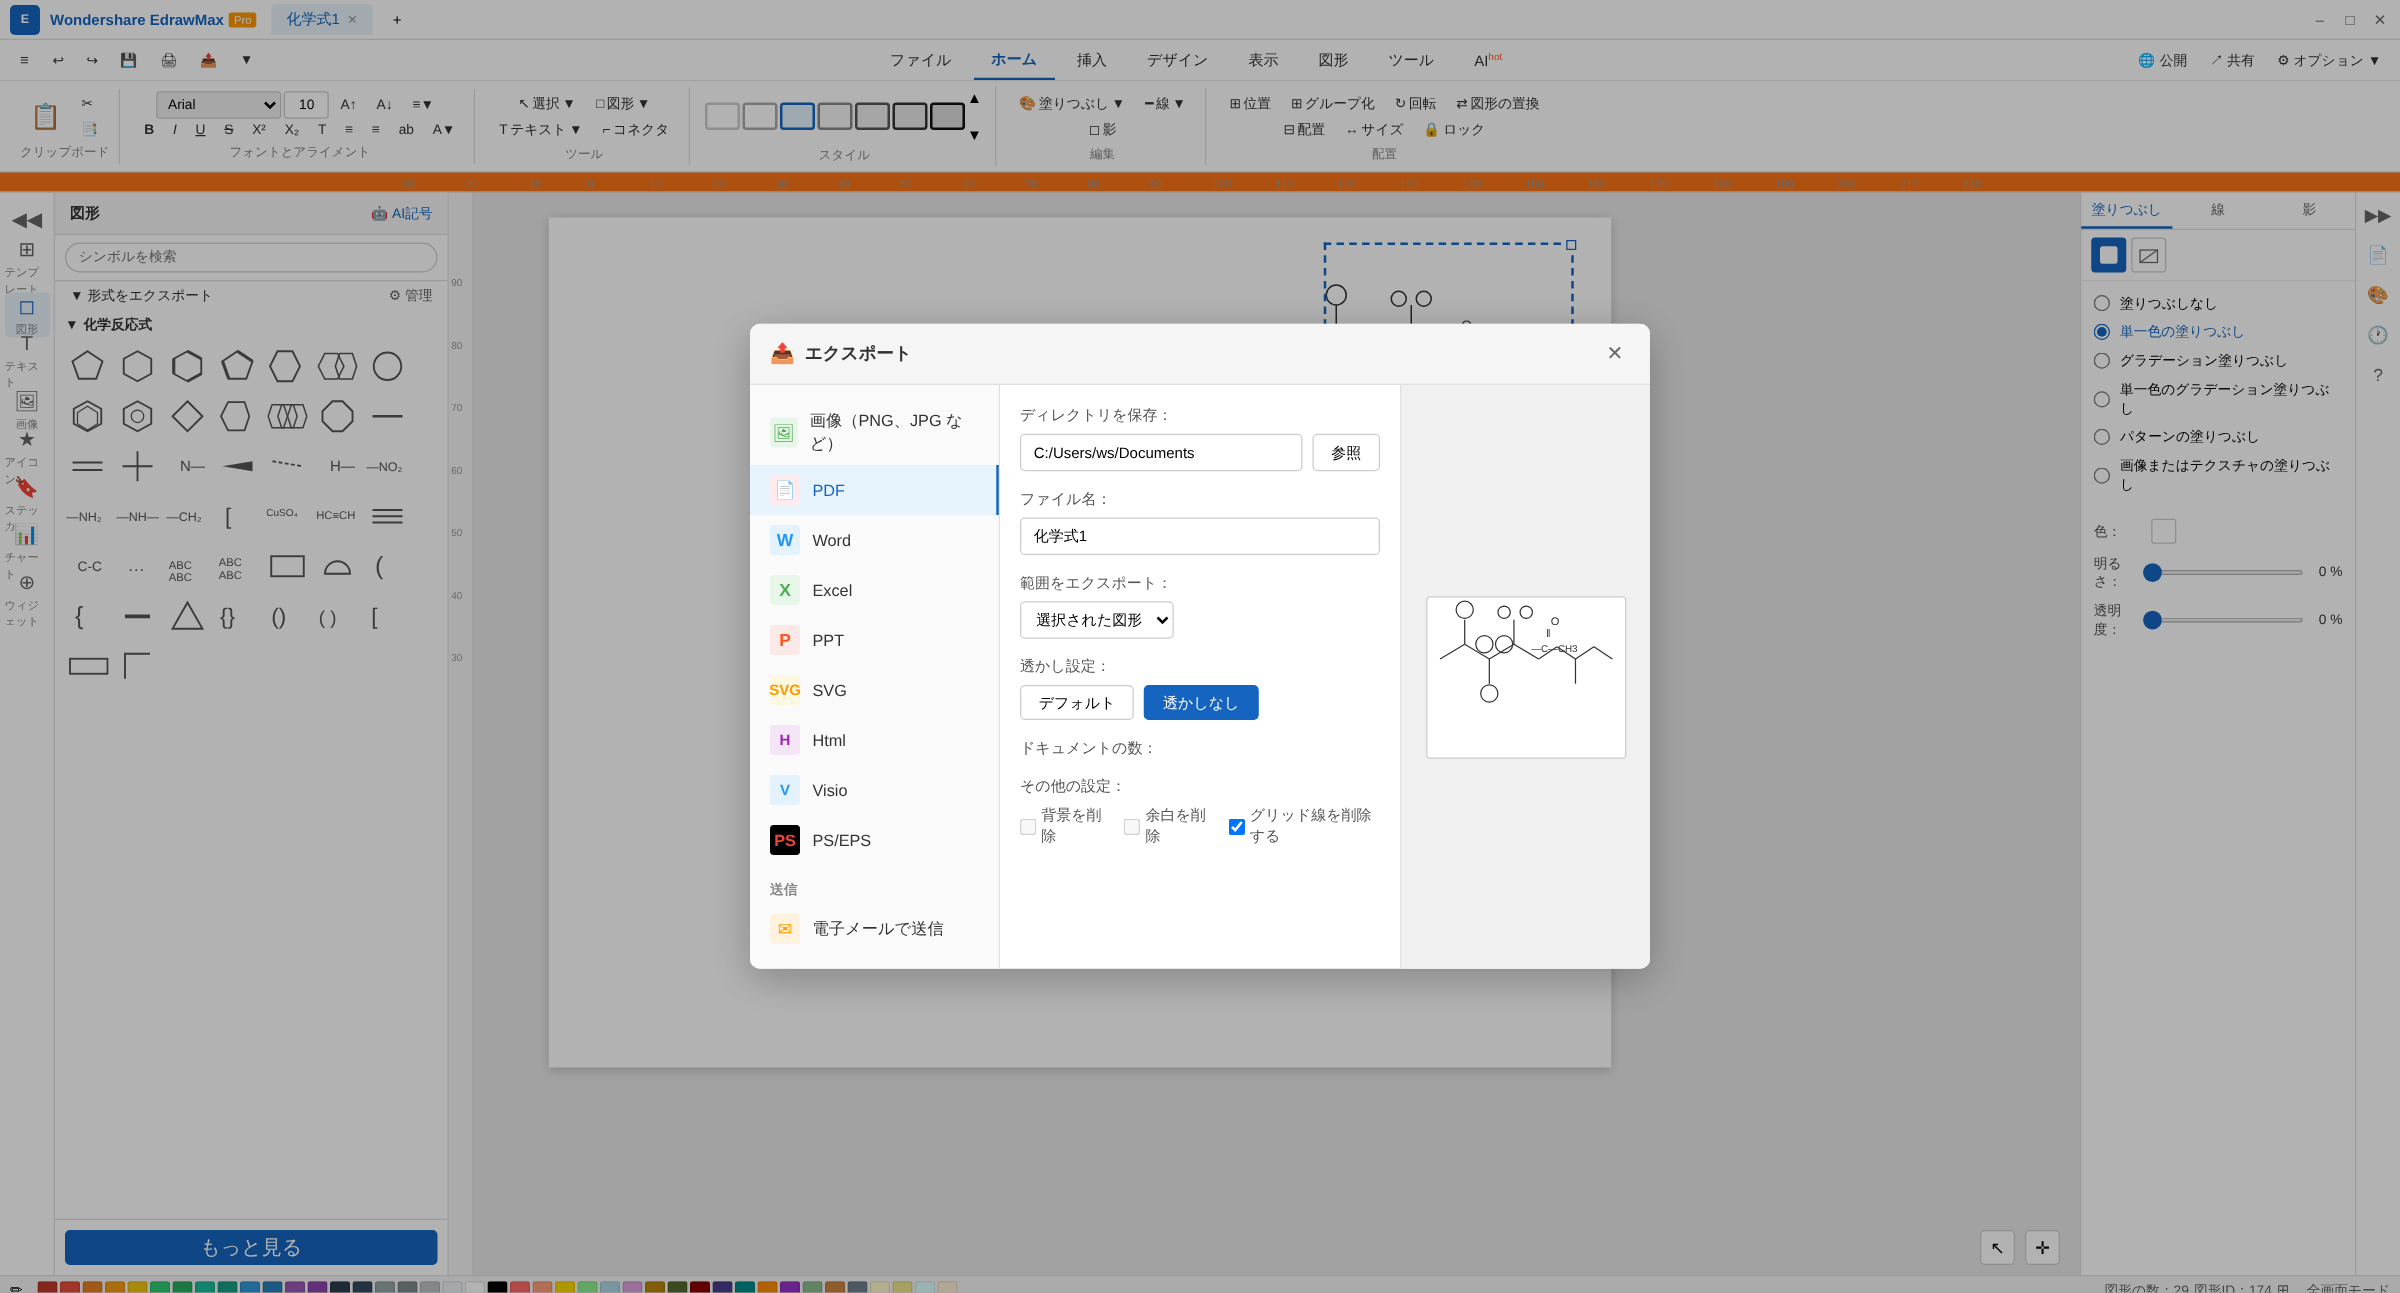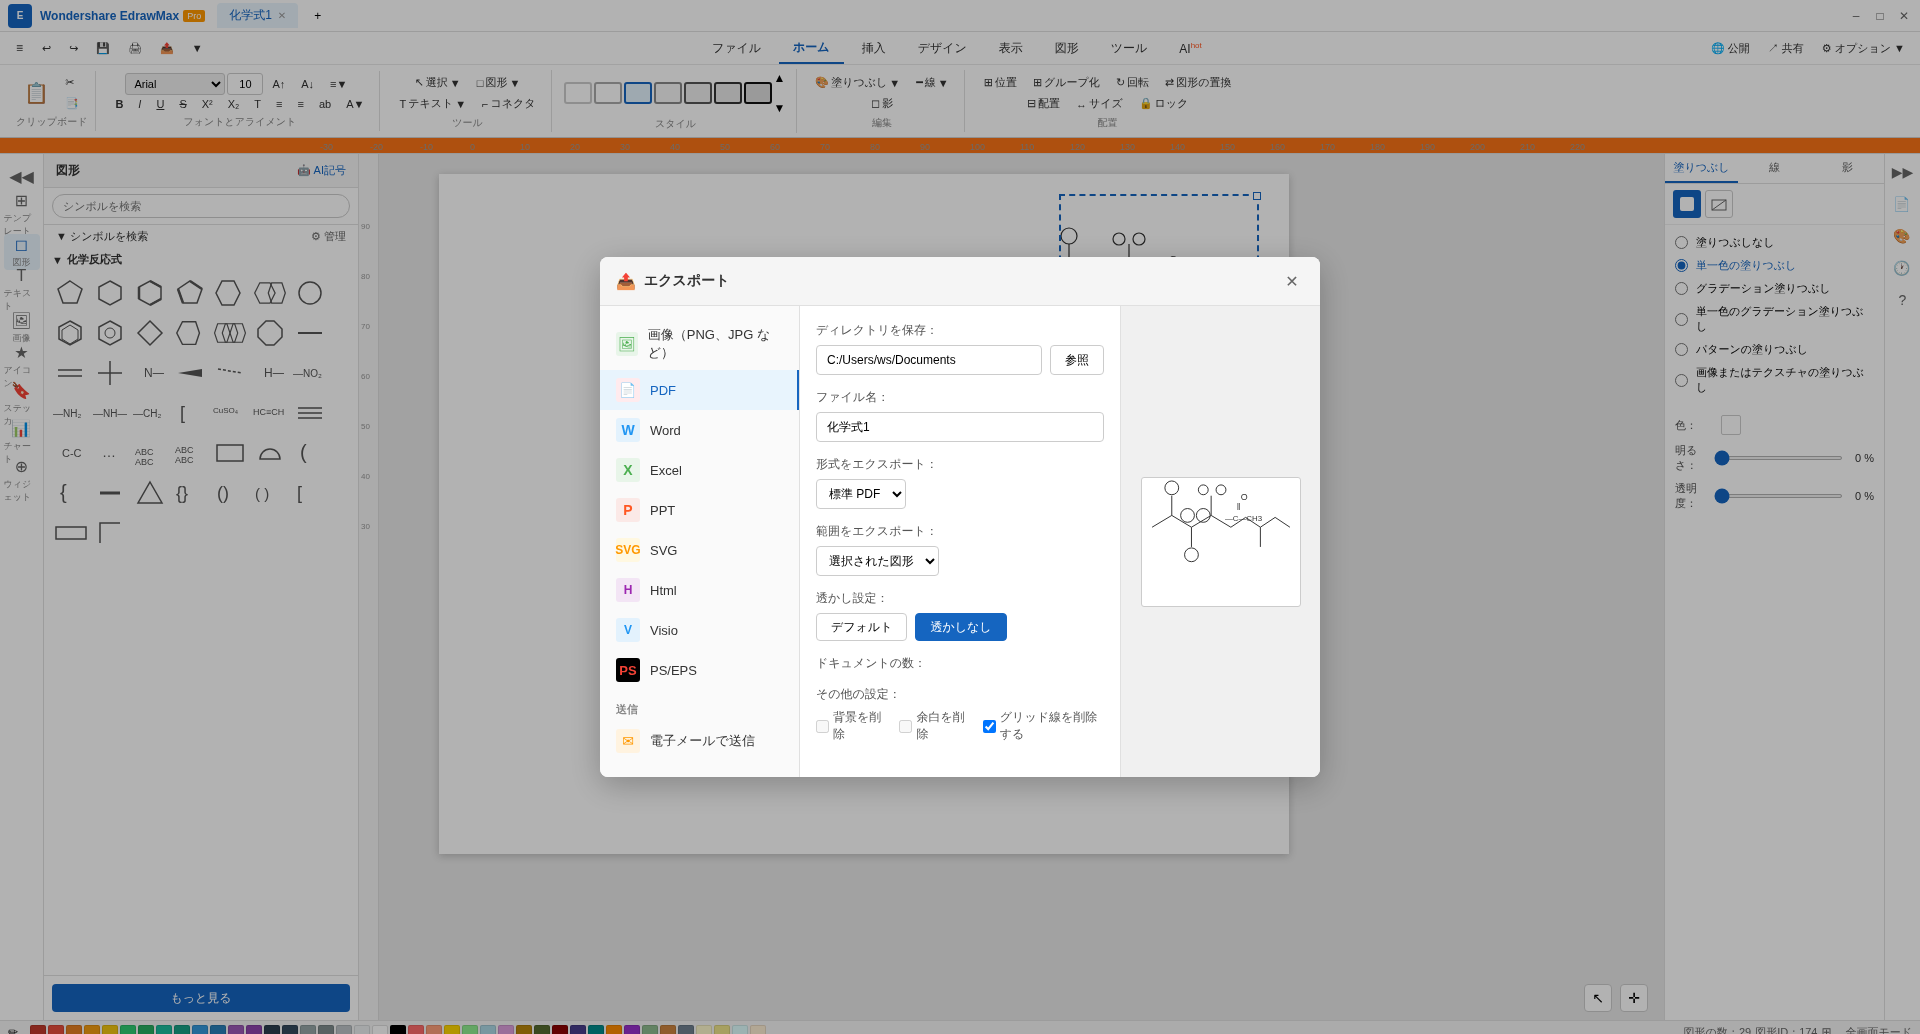--- a/index.html
+++ b/index.html
@@ -118,21 +118,21 @@
     .sidebar-ai-btn { font-size: 11px; color: #1565c0; cursor: pointer; }
     .sidebar-search { padding: 6px 8px; border-bottom: 1px solid #e0e0e0; }
     .sidebar-search input { width: 100%; height: 24px; border: 1px solid #ccc; border-radius: 12px; padding: 0 10px; font-size: 11px; }
     .sidebar-collapse { padding: 4px 12px; display: flex; align-items: center; justify-content: space-between; }
     .sidebar-collapse-btn { font-size: 11px; color: #333; cursor: pointer; }
     .sidebar-manage-btn { font-size: 11px; color: #666; cursor: pointer; }
     .sidebar-section { padding: 4px 8px; font-size: 11px; color: #333; font-weight: 600; display: flex; align-items: center; gap: 4px; }
     .sidebar-shapes { display: flex; flex-wrap: wrap; gap: 4px; padding: 4px 8px; }
     .shape-item { width: 36px; height: 36px; display: flex; align-items: center; justify-content: center; cursor: pointer; border: 1px solid transparent; border-radius: 3px; font-size: 18px; color: #555; }
     .sidebar-bottom { margin-top: auto; padding: 8px; border-top: 1px solid #e0e0e0; }
-    .more-btn { width: 100%; height: 28px; background: #1565c0; color: white; border: none; border-radius: 4px; font-size: 12px; cursor: pointer; }
+    .more-btn { width: 100%; height: 28px; background: #1565c0; color: white; border: none; border-radius: 4px; font-size: 16px; cursor: pointer; }
 
     
     .icon-strip {
       width: 44px;
       background: #fff;
       border-right: 1px solid #e0e0e0;
       display: flex;
       flex-direction: column;
       align-items: center;
       padding: 4px 0;
@@ -554,21 +554,21 @@
 
   <div class="sidebar">
     <div class="sidebar-header">
       <span class="sidebar-title">図形</span>
       <span class="sidebar-ai-btn">🤖 AI記号</span>
     </div>
     <div class="sidebar-search">
       <input type="text" placeholder="シンボルを検索" style="">
     </div>
     <div class="sidebar-collapse">
-      <span class="sidebar-collapse-btn">▼ シンボルを検索</span>
+      <span class="sidebar-collapse-btn">▼ 形式をエクスポート</span>
       <span class="sidebar-manage-btn">⚙ 管理</span>
     </div>
     <div class="sidebar-section">
       <span>▼</span>
       <span>化学反応式</span>
     </div>
 
     <div class="sidebar-shapes">
 
       <div class="shape-item">
@@ -1085,26 +1085,20 @@
             <input class="form-path-input" type="text" value="C:/Users/ws/Documents" style="">
             <button class="form-browse-btn">参照</button>
           </div>
         </div>
 
         <div class="form-row">
           <label class="form-label">ファイル名：</label>
           <input class="form-input" type="text" value="化学式1" style="">
         </div>
 
-        <div class="form-row">
-          <label class="form-label">形式をエクスポート：</label>
-          <select class="form-select">
-            <option>標準 PDF</option>
-          </select>
-        </div>
 
         <div class="form-row">
           <label class="form-label">範囲をエクスポート：</label>
           <select class="form-select">
             <option>選択された図形</option>
           </select>
         </div>
 
         <div class="form-row">
           <label class="form-label">透かし設定：</label>

